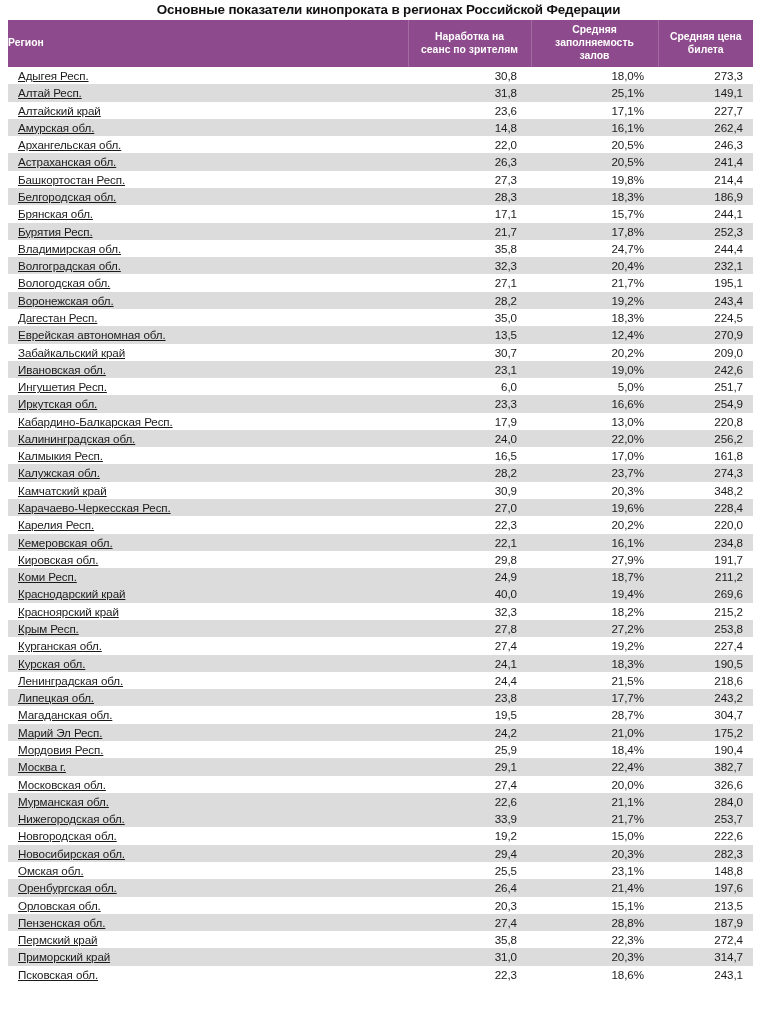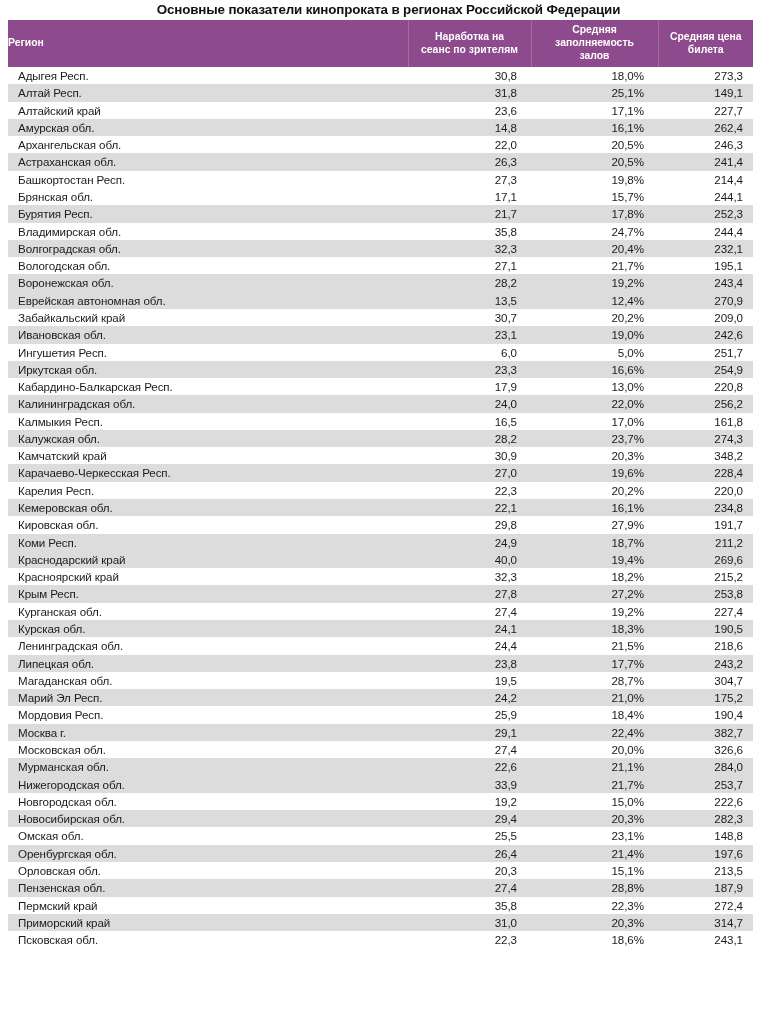--- a/index.html
+++ b/index.html
@@ -100,20 +100,21 @@
     line-height: 17.28px;
     border: 0;
     color: #1b1b1b;
     overflow: hidden;
     white-space: nowrap;
   }
   tbody td.region {
     text-align: left;
     padding-left: 10px;
     letter-spacing: -0.1px;
+    text-decoration: underline;
   }
   tbody td.num {
     text-align: right;
     padding-right: 14px;
     letter-spacing: -0.05px;
   }
   tbody td.num.n3 {
     padding-right: 10px;
   }
   tbody tr.odd  td { background: #ffffff; }
@@ -204,20 +205,26 @@
             <td class="num n1">26,3</td>
             <td class="num n2">20,5%</td>
             <td class="num n3">241,4</td>
           </tr>
           <tr class="odd">
             <td class="region">Башкортостан Респ.</td>
             <td class="num n1">27,3</td>
             <td class="num n2">19,8%</td>
             <td class="num n3">214,4</td>
           </tr>
+          <tr class="even">
+            <td class="region">Белгородская обл.</td>
+            <td class="num n1">28,3</td>
+            <td class="num n2">18,3%</td>
+            <td class="num n3">186,9</td>
+          </tr>
           <tr class="odd">
             <td class="region">Брянская обл.</td>
             <td class="num n1">17,1</td>
             <td class="num n2">15,7%</td>
             <td class="num n3">244,1</td>
           </tr>
           <tr class="even">
             <td class="region">Бурятия Респ.</td>
             <td class="num n1">21,7</td>
             <td class="num n2">17,8%</td>
@@ -240,20 +247,26 @@
             <td class="num n1">27,1</td>
             <td class="num n2">21,7%</td>
             <td class="num n3">195,1</td>
           </tr>
           <tr class="even">
             <td class="region">Воронежская обл.</td>
             <td class="num n1">28,2</td>
             <td class="num n2">19,2%</td>
             <td class="num n3">243,4</td>
           </tr>
+          <tr class="odd">
+            <td class="region">Дагестан Респ.</td>
+            <td class="num n1">35,0</td>
+            <td class="num n2">18,3%</td>
+            <td class="num n3">224,5</td>
+          </tr>
           <tr class="even">
             <td class="region">Еврейская автономная обл.</td>
             <td class="num n1">13,5</td>
             <td class="num n2">12,4%</td>
             <td class="num n3">270,9</td>
           </tr>
           <tr class="odd">
             <td class="region">Забайкальский край</td>
             <td class="num n1">30,7</td>
             <td class="num n2">20,2%</td>

